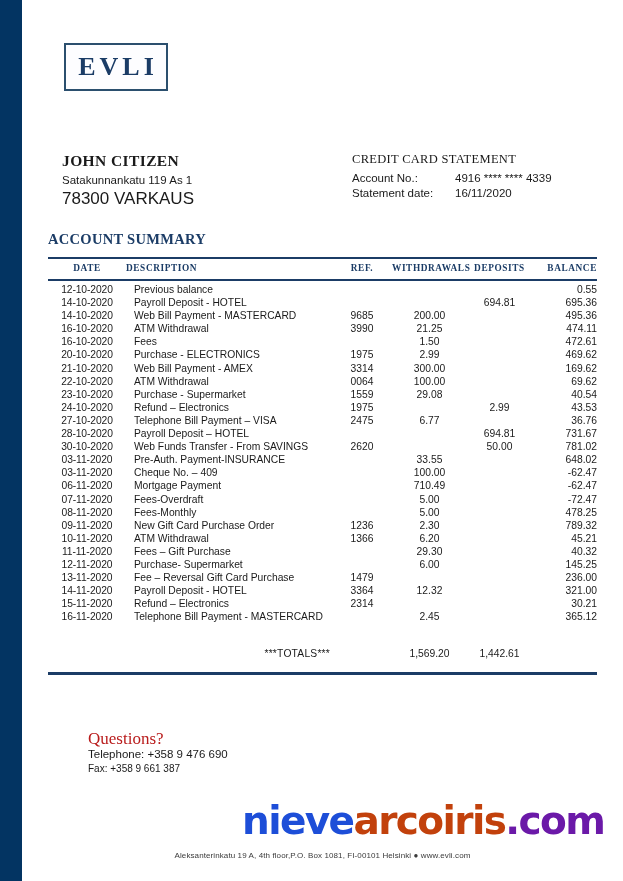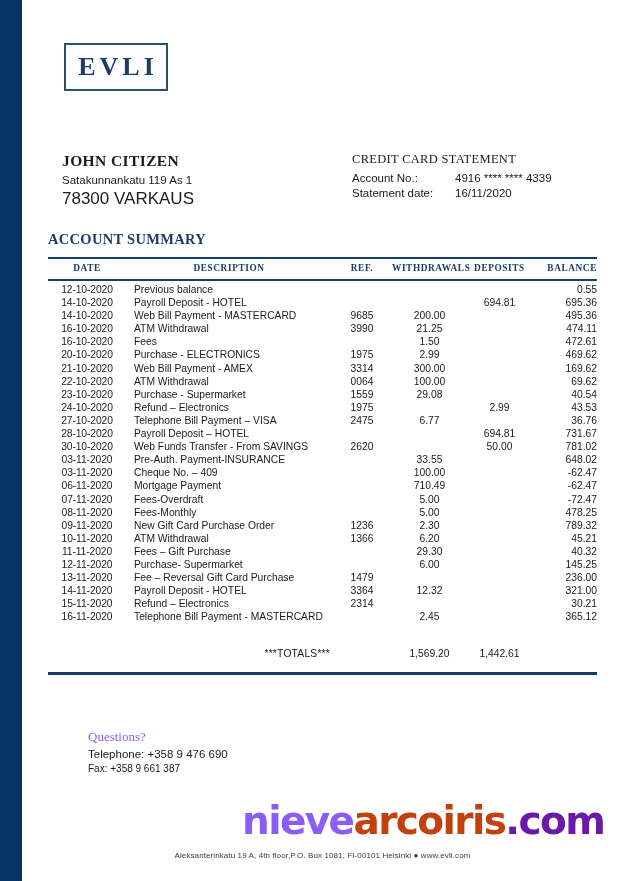--- a/index.html
+++ b/index.html
@@ -161,21 +161,21 @@
     overflow: hidden;
   }
   .c-date  { width: 78px;  text-align: center; }
   .c-desc  { width: 206px; text-align: left; }
   .c-ref   { width: 60px;  text-align: center; }
   .c-wdr   { width: 75px;  text-align: center; }
   .c-dep   { width: 65px;  text-align: center; }
   .c-bal   { width: 65px;  text-align: right; padding-right: 4px !important; }
 
   td.c-desc { padding-left: 8px !important; }
-  th.c-desc { text-align: center; margin-top: 40px; }
+  th.c-desc { text-align: left; margin-top: 40px; }
 
   td.c-date { letter-spacing: -0.1px; }
 
   
   tr.spacer td { height: 22px; }
   tr.totals td {
     font-size: 10.3px;
     color: #1a1a1a;
     height: 16px;
   }
@@ -184,22 +184,22 @@
     padding-right: 2px !important;
     letter-spacing: 0.2px;
   }
 
   
   .q-title {
     position: absolute;
     left: 66px;
     top: 729px;
     font-family: "Liberation Serif", serif;
-    font-size: 13px;
-    color: #8b5cf6;
+    font-size: 17px;
+    color: #b91c1c;
   }
   .q-tel {
     position: absolute;
     left: 66px;
     top: 748px;
     font-size: 11.5px;
     color: #1a1a1a;
   }
   .q-fax {
     position: absolute;
@@ -215,21 +215,21 @@
     left: 220px;
     top: 798px;
     font-family: "DejaVu Sans", sans-serif;
     font-weight: bold;
     font-size: 39px;
     letter-spacing: -1.6px;
     white-space: nowrap;
     -webkit-text-stroke: 3px #ffffff;
     paint-order: stroke fill;
   }
-  .watermark .w1 { color: #8b5cf6; }
+  .watermark .w1 { color: #1d4ed8; }
   .watermark .w2 { color: #c2410c; }
   .watermark .w3 { color: #6b19a8; }
 
   
   .footer {
     position: absolute;
     left: 0;
     top: 851px;
     width: 601px;
     text-align: center;

